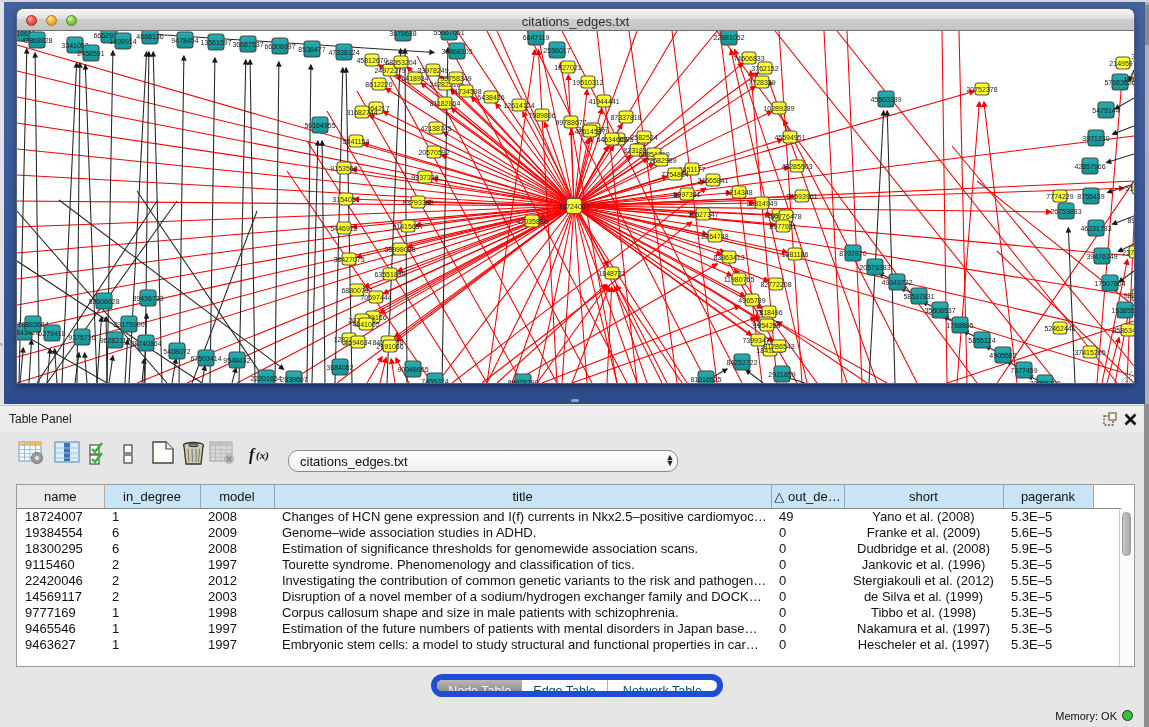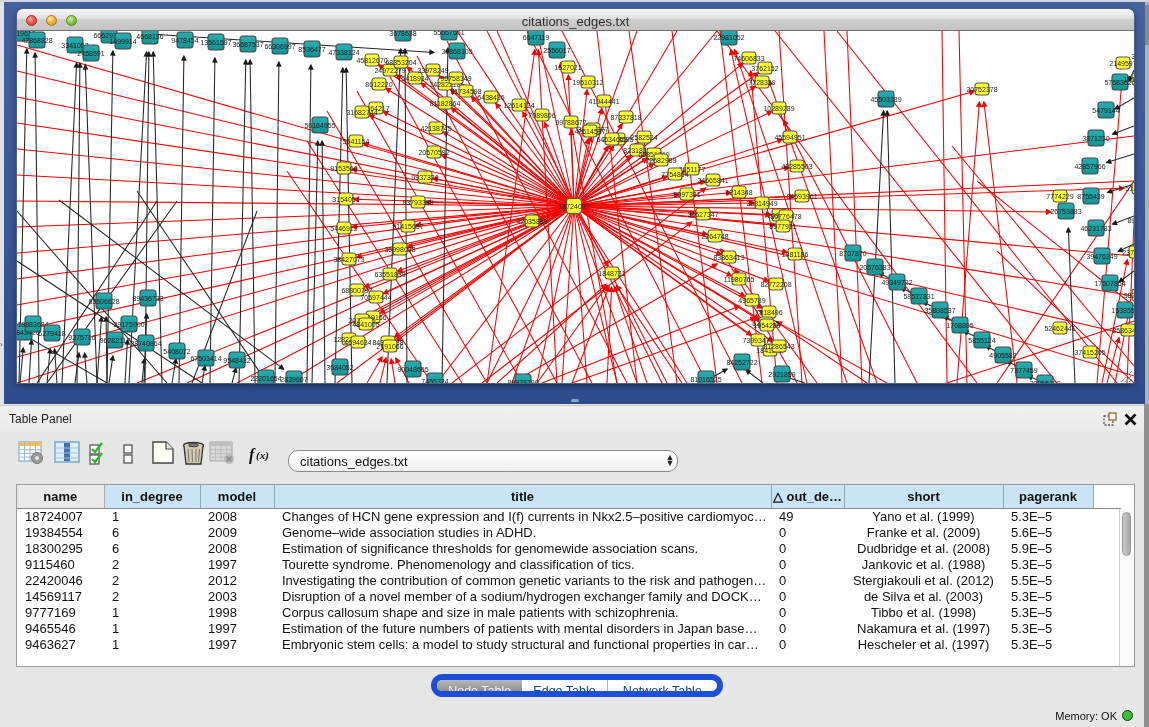--- a/index.html
+++ b/index.html
@@ -23,21 +23,21 @@
 #tphead { position:absolute; left:0; top:405px; width:1149px; height:41px; background:linear-gradient(180deg,#f0f0f0,#e6e6e6); border-top:1px solid #c8c8c8; border-bottom:1px solid #cfcfcf; }
 #tphead span { position:absolute; left:9px; top:6px; font-size:12px; color:#222; }
 #floatico { position:absolute; left:1103px; top:6px; width:14px; height:14px; }
 #closeico { position:absolute; left:1124px; top:7px; width:13px; height:13px; }
 #panel { position:absolute; left:0; top:432px; width:1149px; height:295px; background:#e6e6e6; }
 #toolbar { position:absolute; left:0; top:0; width:1149px; height:40px; }
 #dropdown { position:absolute; left:288px; top:18px; width:390px; height:22px; background:linear-gradient(180deg,#ffffff,#f0f0f0); border:1px solid #8a8a8a; border-radius:10px; font-size:13px; color:#111; padding:3px 0 0 11px; }
 #ddarrows { position:absolute; left:660px; top:18px; width:20px; height:22px; font-size:9px; color:#222; text-align:center; line-height:6px; padding-top:4px;}
 #tablebox { position:absolute; left:16px; top:52px; width:1119px; height:183px; background:#fff; border:1px solid #9a9a9a; overflow:hidden; }
 table { border-collapse:collapse; table-layout:fixed; width:1104px; font-size:13px; }
-th { height:23px; background:#c9e4f5; border-right:1px solid #8fa8b8; border-bottom:1px solid #888; font-weight:bold; font-size:13px; color:#111; overflow:hidden; white-space:nowrap;margin-top:48px; }
+th { height:23px; background:#c9e4f5; border-right:1px solid #8fa8b8; border-bottom:1px solid #888; font-weight:normal; font-size:13px; color:#111; overflow:hidden; white-space:nowrap;margin-top:48px; }
 th.first { background:#e9e9e9; border-right:1px solid #aaa; }
 td { height:16px; padding:0 0 0 8px; overflow:hidden; white-space:nowrap; color:#111; }
 td.c5 { } td.c6 { text-align:center; padding:0; }
 #vsb { position:absolute; right:1px; top:24px; width:14px; height:158px; background:#fafafa; border-left:1px solid #ccc; }
 #vsbthumb { position:absolute; left:2px; top:3px; width:9px; height:44px; background:linear-gradient(90deg,#c8c8c8,#a8a8a8); border:1px solid #999; border-radius:5px; }
 #tabs { position:absolute; left:431px; top:242px; width:292px; height:23px; display:flex; border:6px solid #1d4ed8; border-radius:12px; overflow:hidden; background:#fff; }
 .tab { height:100%; font-size:12.5px; text-align:center; padding-top:4px; color:#0c4a6e; }
 #tab1 { width:89px; background:linear-gradient(180deg,#b8b8b8,#8f8f8f); color:#f4f4f4; }
 #tab2 { width:89px; border-right:1px solid #b5b5b5; }
 #tab3 { width:114px;text-decoration:underline; }
@@ -738,21 +738,21 @@
             <th>short</th>
             <th>pagerank</th>
             <th style="background:#fff;border-right:none"></th>
           </tr>
    <tr>
             <td class="c1">18724007</td>
             <td class="c2">1</td>
             <td class="c3">2008</td>
             <td class="c4">Changes of HCN gene expression and I(f) currents in Nkx2.5–positive cardiomyoc…</td>
             <td class="c5">49</td>
-            <td class="c6">Yano et al. (1999)</td>
+            <td class="c6">Yano et al. (2008)</td>
             <td class="c7">5.3E–5</td>
             <td class="c8"></td>
           </tr>
 <tr>
             <td class="c1">19384554</td>
             <td class="c2">6</td>
             <td class="c3">2009</td>
             <td class="c4">Genome–wide association studies in ADHD.</td>
             <td class="c5">0</td>
             <td class="c6">Franke et al. (2009)</td>
@@ -768,41 +768,41 @@
             <td class="c6">Dudbridge et al. (2008)</td>
             <td class="c7">5.9E–5</td>
             <td class="c8"></td>
           </tr>
 <tr>
             <td class="c1">9115460</td>
             <td class="c2">2</td>
             <td class="c3">1997</td>
             <td class="c4">Tourette syndrome. Phenomenology and classification of tics.</td>
             <td class="c5">0</td>
-            <td class="c6">Jankovic et al. (1988)</td>
+            <td class="c6">Jankovic et al. (1996)</td>
             <td class="c7">5.3E–5</td>
             <td class="c8"></td>
           </tr>
 <tr>
             <td class="c1">22420046</td>
             <td class="c2">2</td>
             <td class="c3">2012</td>
             <td class="c4">Investigating the contribution of common genetic variants to the risk and pathogen…</td>
             <td class="c5">0</td>
             <td class="c6">Stergiakouli et al. (2012)</td>
             <td class="c7">5.5E–5</td>
             <td class="c8"></td>
           </tr>
 <tr>
             <td class="c1">14569117</td>
             <td class="c2">2</td>
             <td class="c3">2003</td>
             <td class="c4">Disruption of a novel member of a sodium/hydrogen exchanger family and DOCK…</td>
             <td class="c5">0</td>
-            <td class="c6">de Silva et al. (2003)</td>
+            <td class="c6">de Silva et al. (1999)</td>
             <td class="c7">5.3E–5</td>
             <td class="c8"></td>
           </tr>
 <tr>
             <td class="c1">9777169</td>
             <td class="c2">1</td>
             <td class="c3">1998</td>
             <td class="c4">Corpus callosum shape and size in male patients with schizophrenia.</td>
             <td class="c5">0</td>
             <td class="c6">Tibbo et al. (1998)</td>

